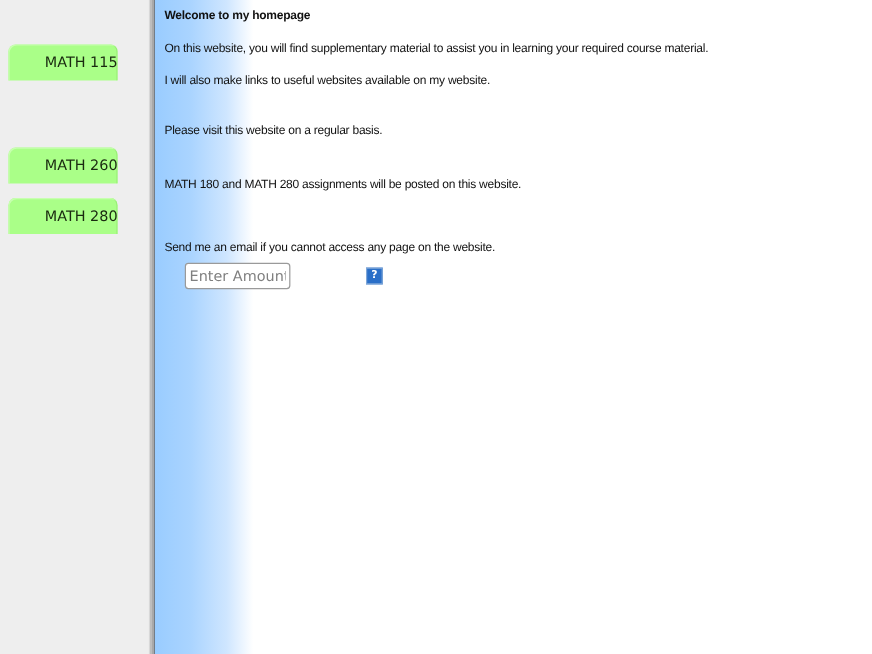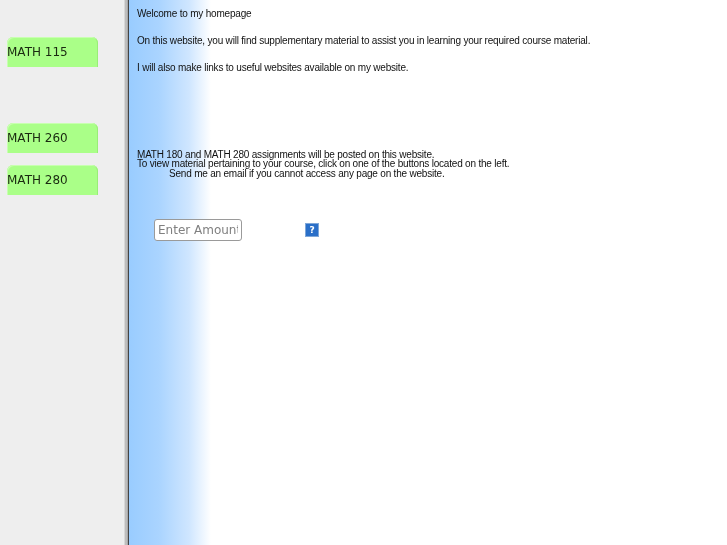--- a/index.html
+++ b/index.html
@@ -36,21 +36,21 @@
       position: absolute;
       left: 7px;
       width: 91px;
       height: 30px;
       background: #aaff88;
       border-radius: 6px 6px 0 0;
       box-shadow: inset 1px 1px 0 #c8ffb0, inset -1px 0 0 #99ee77;
       font-family: "DejaVu Sans", sans-serif;
       font-size: 12px;
       color: #1a2a10;
-      text-align: left;
+      text-align: right;
       line-height: 30px;
       cursor: pointer;
       box-sizing: border-box;
     }
     .content {
       position: absolute;
       left: 129px;
       top: 0;
       width: 598px;
       height: 545px;
@@ -58,21 +58,21 @@
     }
     .text-line {
       position: absolute;
       left: 8px;
       font-size: 10px;
       color: #111111;
       white-space: nowrap;
       letter-spacing: -0.2px;
     }
     .text-line.title {
-      font-weight: normal;
+      font-weight: bold;
       text-align: center;
     }
     .amount-input {
       position: absolute;
       left: 25px;
       top: 219px;
       width: 88px;
       height: 22px;
       box-sizing: border-box;
       border: 1px solid #9a9a9a;
@@ -115,22 +115,22 @@
     <div class="nav-button" style="top:123px;">MATH 260</div>
     <div class="nav-button" style="top:165px;">MATH 280</div>
   </div>
 
   <div class="divider"></div>
 
   <div class="content">
     <div class="text-line title" style="top:8px;">Welcome to my homepage</div>
     <div class="text-line" style="top:62px;">I will also make links to useful websites available on my website.</div>
     <div class="text-line" style="top:35px;">On this website, you will find supplementary material to assist you in learning your required course material.</div>
+    <div class="text-line" style="top:104px;">Please visit this website on a regular basis.</div>
     <div class="text-line" style="top:149px;">MATH 180 and MATH 280 assignments will be posted on this website.</div>
-    <div class="text-line" style="top:158px;">To view material pertaining to your course, click on one of the buttons located on the left.</div>
-    <div class="text-line" style="top:168px;margin-left:32px;">Send me an email if you cannot access any page on the website.</div>
+    <div class="text-line" style="top:201px;">Send me an email if you cannot access any page on the website.</div>
 
     <input class="amount-input" type="text" placeholder="Enter Amount" style="">
 
     <div class="help-icon">?</div>
   </div>
 
 </div>
 
 </body></html>

